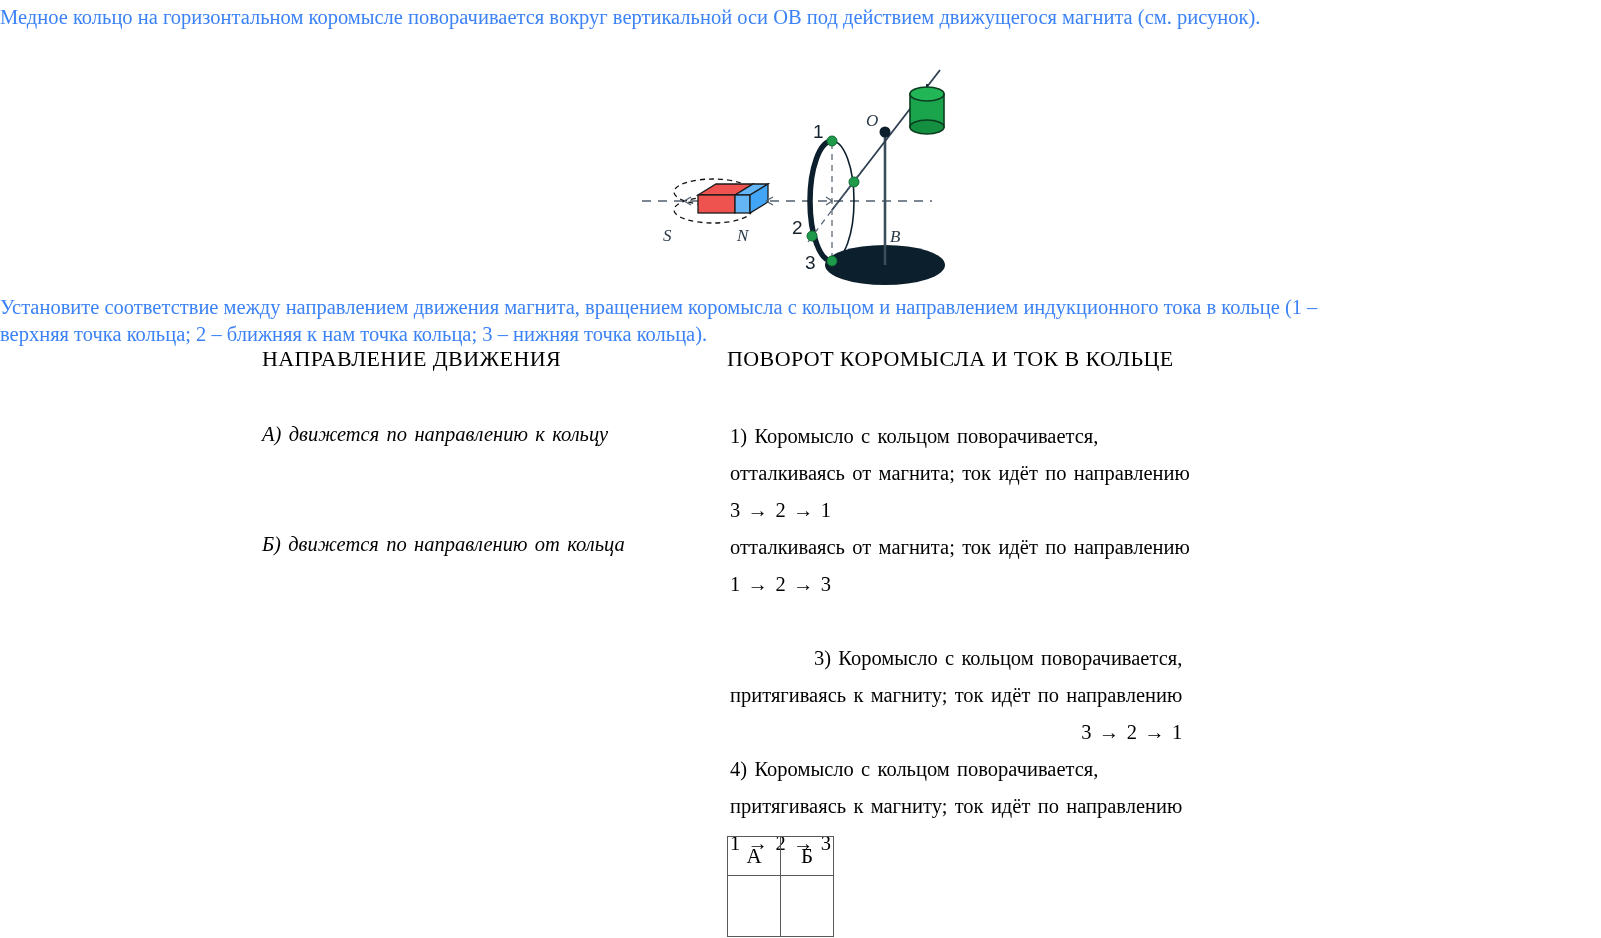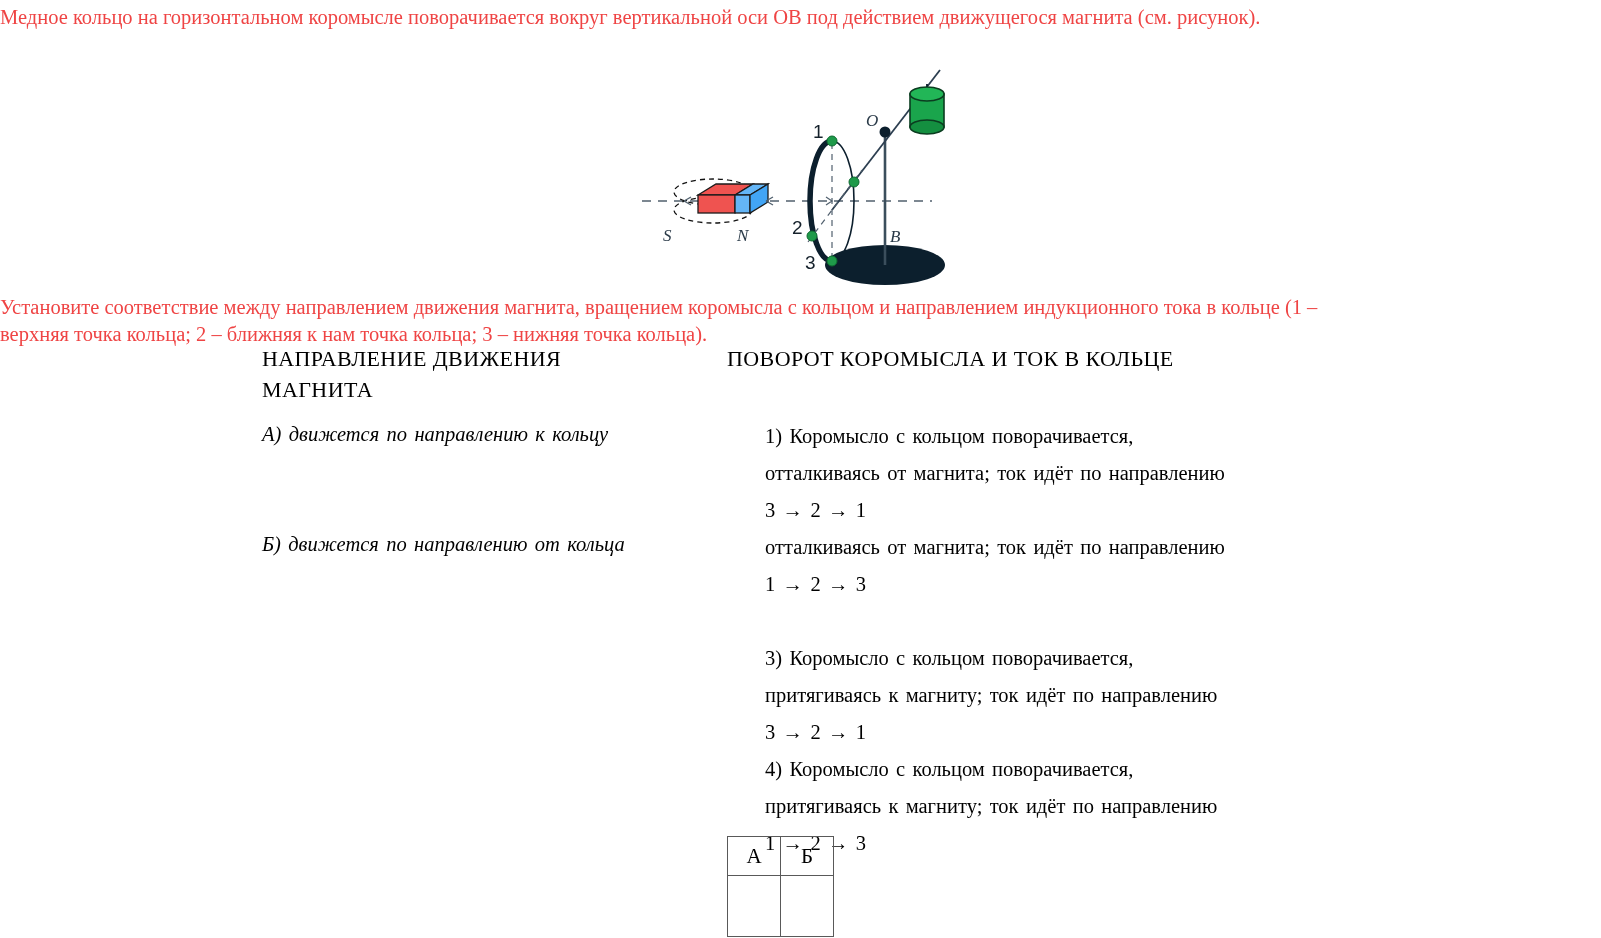--- a/index.html
+++ b/index.html
@@ -15,21 +15,21 @@
     color: #000000;
     overflow: hidden;
   }
 
   
   .prose {
     position: absolute;
     font-family: "Liberation Serif", "DejaVu Serif", serif;
     font-size: 20.5px;
     line-height: 27px;
-    color: #ef4444;
+    color: #3b82f6;
     white-space: nowrap;
   }
   #intro-text {
     left: 0px;
     top: 4px;
   }
   #task-text {
     left: 0px;
     top: 294px;
     white-space: normal;
@@ -84,24 +84,24 @@
   .right-item {
     position: absolute;
     left: 730px;
     font-family: "Liberation Serif", "DejaVu Serif", serif;
     font-size: 20.5px;
     line-height: 37px;
     color: #000;
     white-space: nowrap;
     word-spacing: 2.2px;
   }
-  .right-item .ln { display: block; margin-left: 35px; }
+  .right-item .ln { display: block; }
   #right-item-0 { top: 78px; }
   #right-item-1 { top: 189px; }
-  #right-item-2 { top: 300px; }
+  #right-item-2 { top: 300px; text-align: right; }
   #right-item-3 { top: 411px; }
 
   
   #answer-table {
     position: absolute;
     left: 727px;
     top: 836px;
     border-collapse: collapse;
   }
   #answer-table td {
@@ -186,21 +186,20 @@
 
 <div class="prose" id="task-text">
   <span class="ln">Установите соответствие между направлением движения магнита, вращением коромысла с кольцом и направлением индукционного тока в кольце (1 –</span>
   <span class="ln">верхняя точка кольца; 2 – ближняя к нам точка кольца; 3 – нижняя точка кольца).</span>
 </div>
 
 <div id="match-area">
 
   <div class="col-head" id="head-left">
     <span class="ln">НАПРАВЛЕНИЕ ДВИЖЕНИЯ</span>
-    <span class="ln">МАГНИТА</span>
   </div>
 
   <div class="col-head" id="head-right">ПОВОРОТ КОРОМЫСЛА И ТОК В КОЛЬЦЕ</div>
 
   <div class="left-item" id="left-item-0">А) движется по направлению к кольцу</div>
   <div class="left-item" id="left-item-1">Б) движется по направлению от кольца</div>
 
   <div class="right-item" id="right-item-0">
     <span class="ln">1) Коромысло с кольцом поворачивается,</span>
     <span class="ln">отталкиваясь от магнита; ток идёт по направлению</span>

